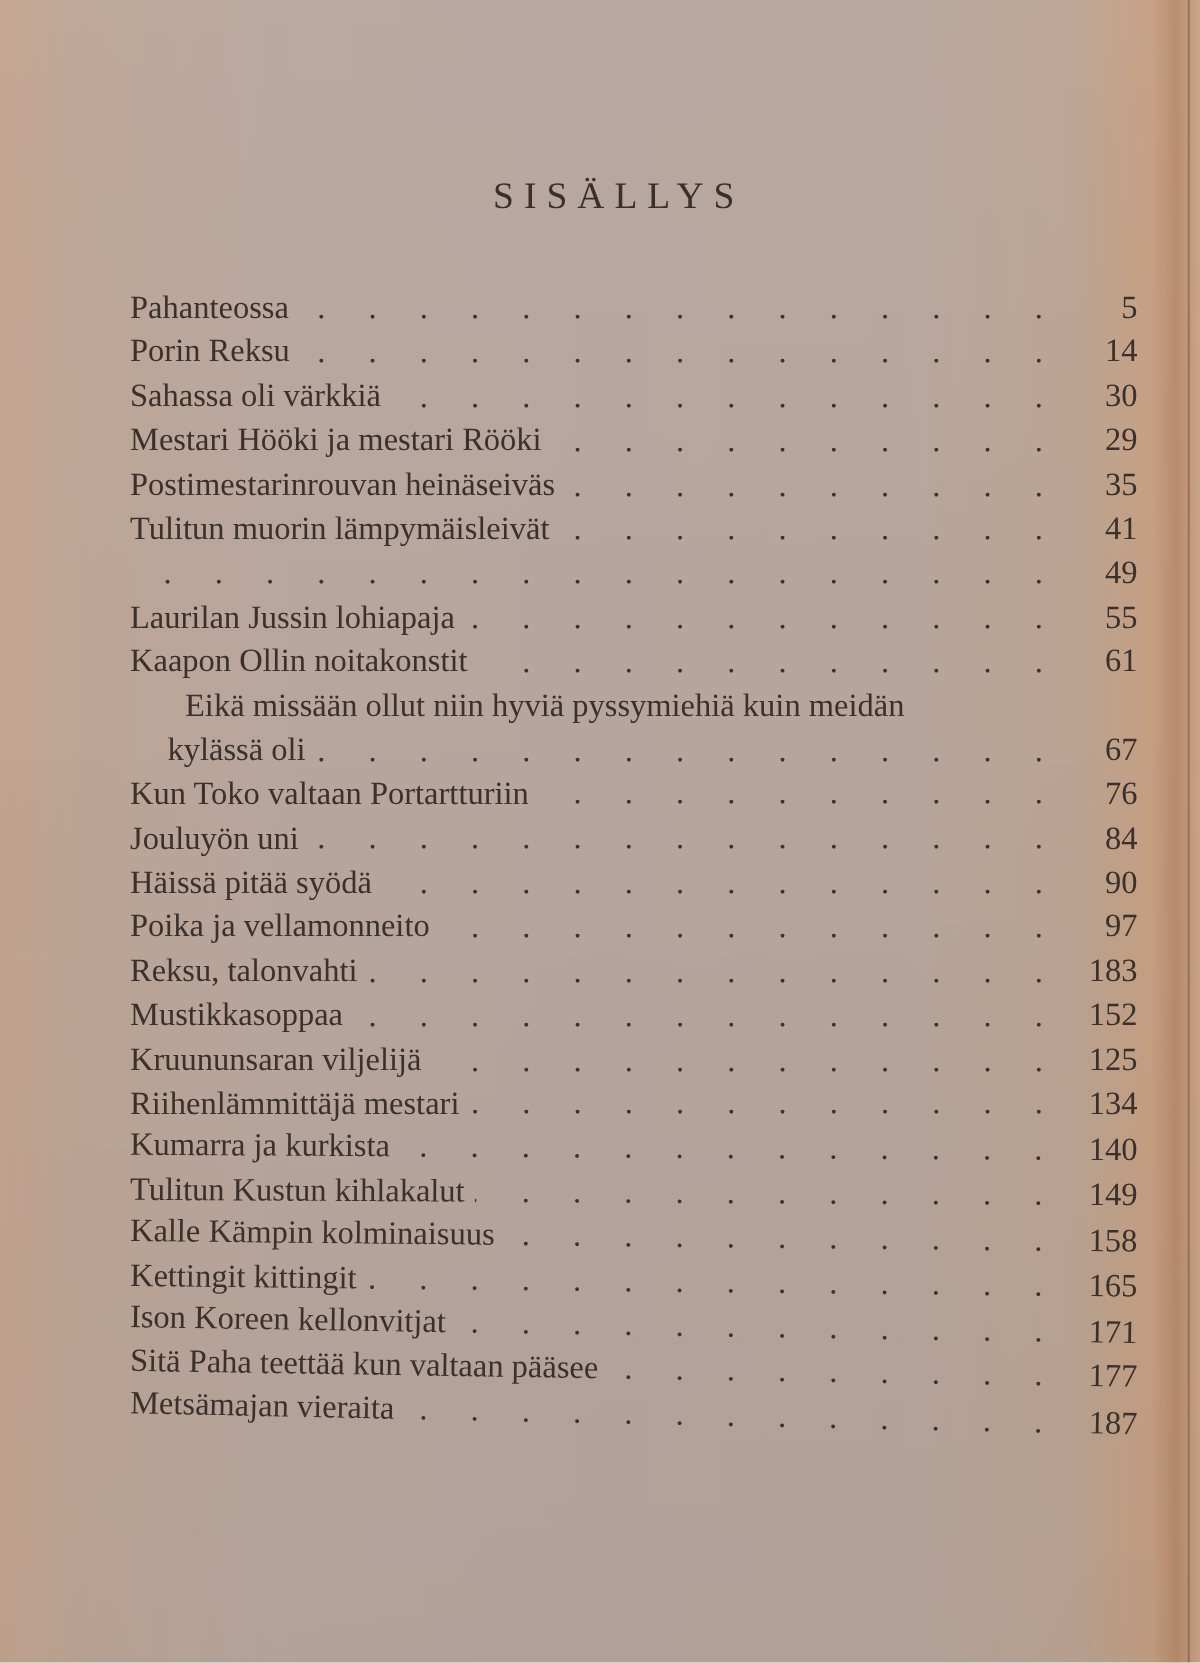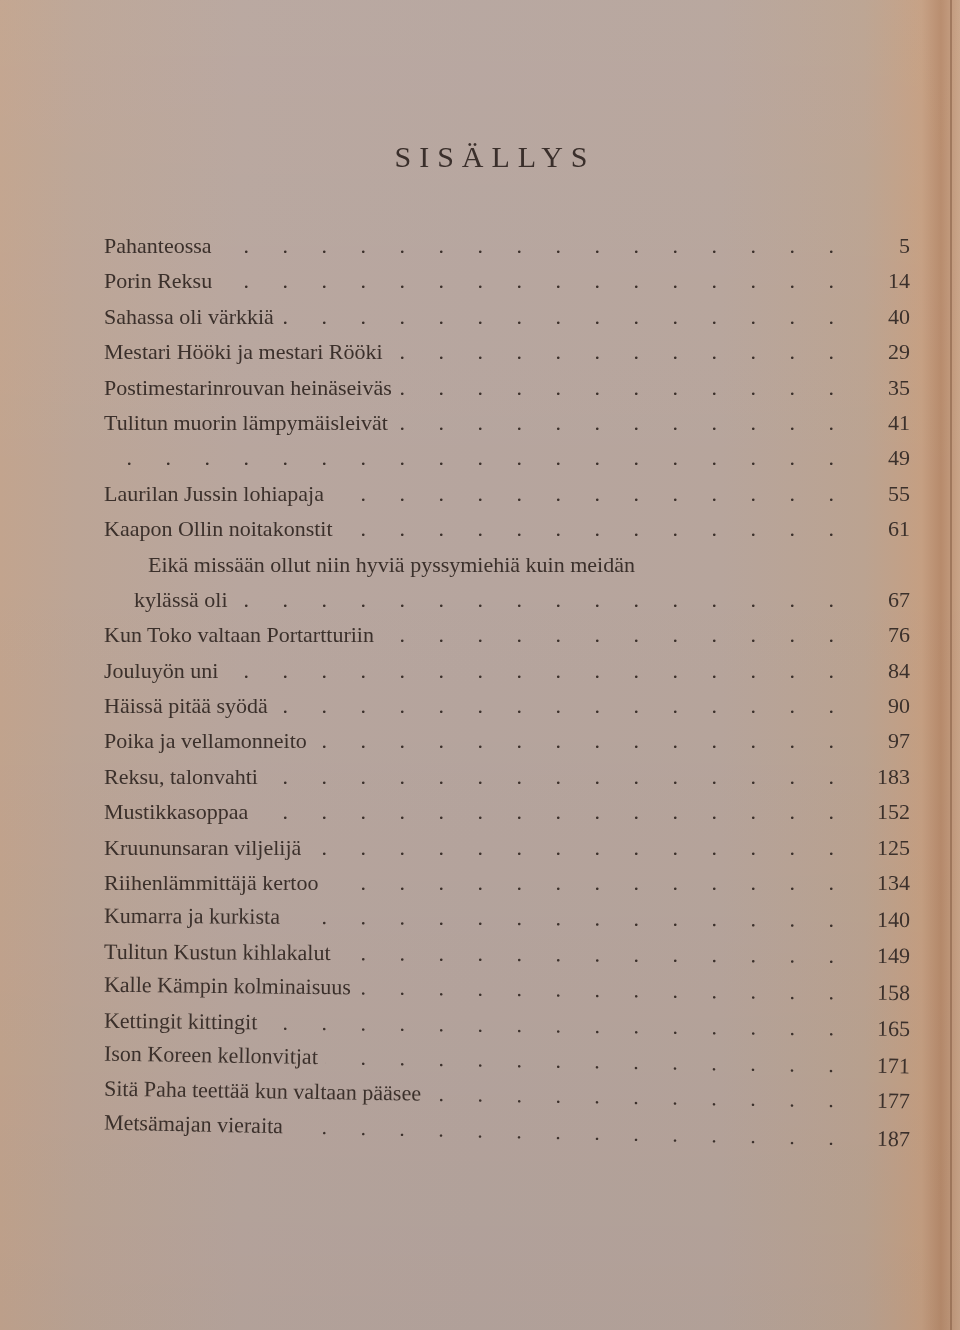--- a/index.html
+++ b/index.html
@@ -48,21 +48,21 @@
       font-size: 30px;
       letter-spacing: 8px;
       color: #3a2f2b;
     }
     .toc {
       position: absolute;
       top: 228px;
       left: 104px;
       width: 806px;
       font-family: "Liberation Serif", "DejaVu Serif", serif;
-      font-size: 22px;
+      font-size: 26px;
       color: #3b302b;
     }
     .toc-entry {
       display: flex;
       align-items: baseline;
       height: 35.4px;
       line-height: 35.4px;
       white-space: nowrap;
     }
     .toc-entry.wrap-first {
@@ -112,21 +112,21 @@
     <span class="page-no">5</span>
   </div>
   <div class="toc-entry">
     <span class="entry-title">Porin Reksu</span>
     <span class="leader">. . . . . . . . . . . . . . . . . . . . . . . . . . . . . . . . . . . . . .</span>
     <span class="page-no">14</span>
   </div>
   <div class="toc-entry">
     <span class="entry-title">Sahassa oli värkkiä</span>
     <span class="leader">. . . . . . . . . . . . . . . . . . . . . . . . . . . . . . . . . . . . . .</span>
-    <span class="page-no">40</span>
+    <span class="page-no">30</span>
   </div>
   <div class="toc-entry">
     <span class="entry-title">Mestari Hööki ja mestari Rööki</span>
     <span class="leader">. . . . . . . . . . . . . . . . . . . . . . . . . . . . . . . . . . . . . .</span>
     <span class="page-no">29</span>
   </div>
   <div class="toc-entry">
     <span class="entry-title">Postimestarinrouvan heinäseiväs</span>
     <span class="leader">. . . . . . . . . . . . . . . . . . . . . . . . . . . . . . . . . . . . . .</span>
     <span class="page-no">35</span>
@@ -187,21 +187,21 @@
     <span class="entry-title">Mustikkasoppaa</span>
     <span class="leader">. . . . . . . . . . . . . . . . . . . . . . . . . . . . . . . . . . . . . .</span>
     <span class="page-no">152</span>
   </div>
   <div class="toc-entry">
     <span class="entry-title">Kruununsaran viljelijä</span>
     <span class="leader">. . . . . . . . . . . . . . . . . . . . . . . . . . . . . . . . . . . . . .</span>
     <span class="page-no">125</span>
   </div>
   <div class="toc-entry">
-    <span class="entry-title">Riihenlämmittäjä kertoo</span>
+    <span class="entry-title">Riihenlämmittäjä mestari</span>
     <span class="leader">. . . . . . . . . . . . . . . . . . . . . . . . . . . . . . . . . . . . . .</span>
     <span class="page-no">134</span>
   </div>
   <div class="toc-entry tilt-1">
     <span class="entry-title">Kumarra ja kurkista</span>
     <span class="leader">. . . . . . . . . . . . . . . . . . . . . . . . . . . . . . . . . . . . . .</span>
     <span class="page-no">140</span>
   </div>
   <div class="toc-entry tilt-1">
     <span class="entry-title">Tulitun Kustun kihlakalut</span>

